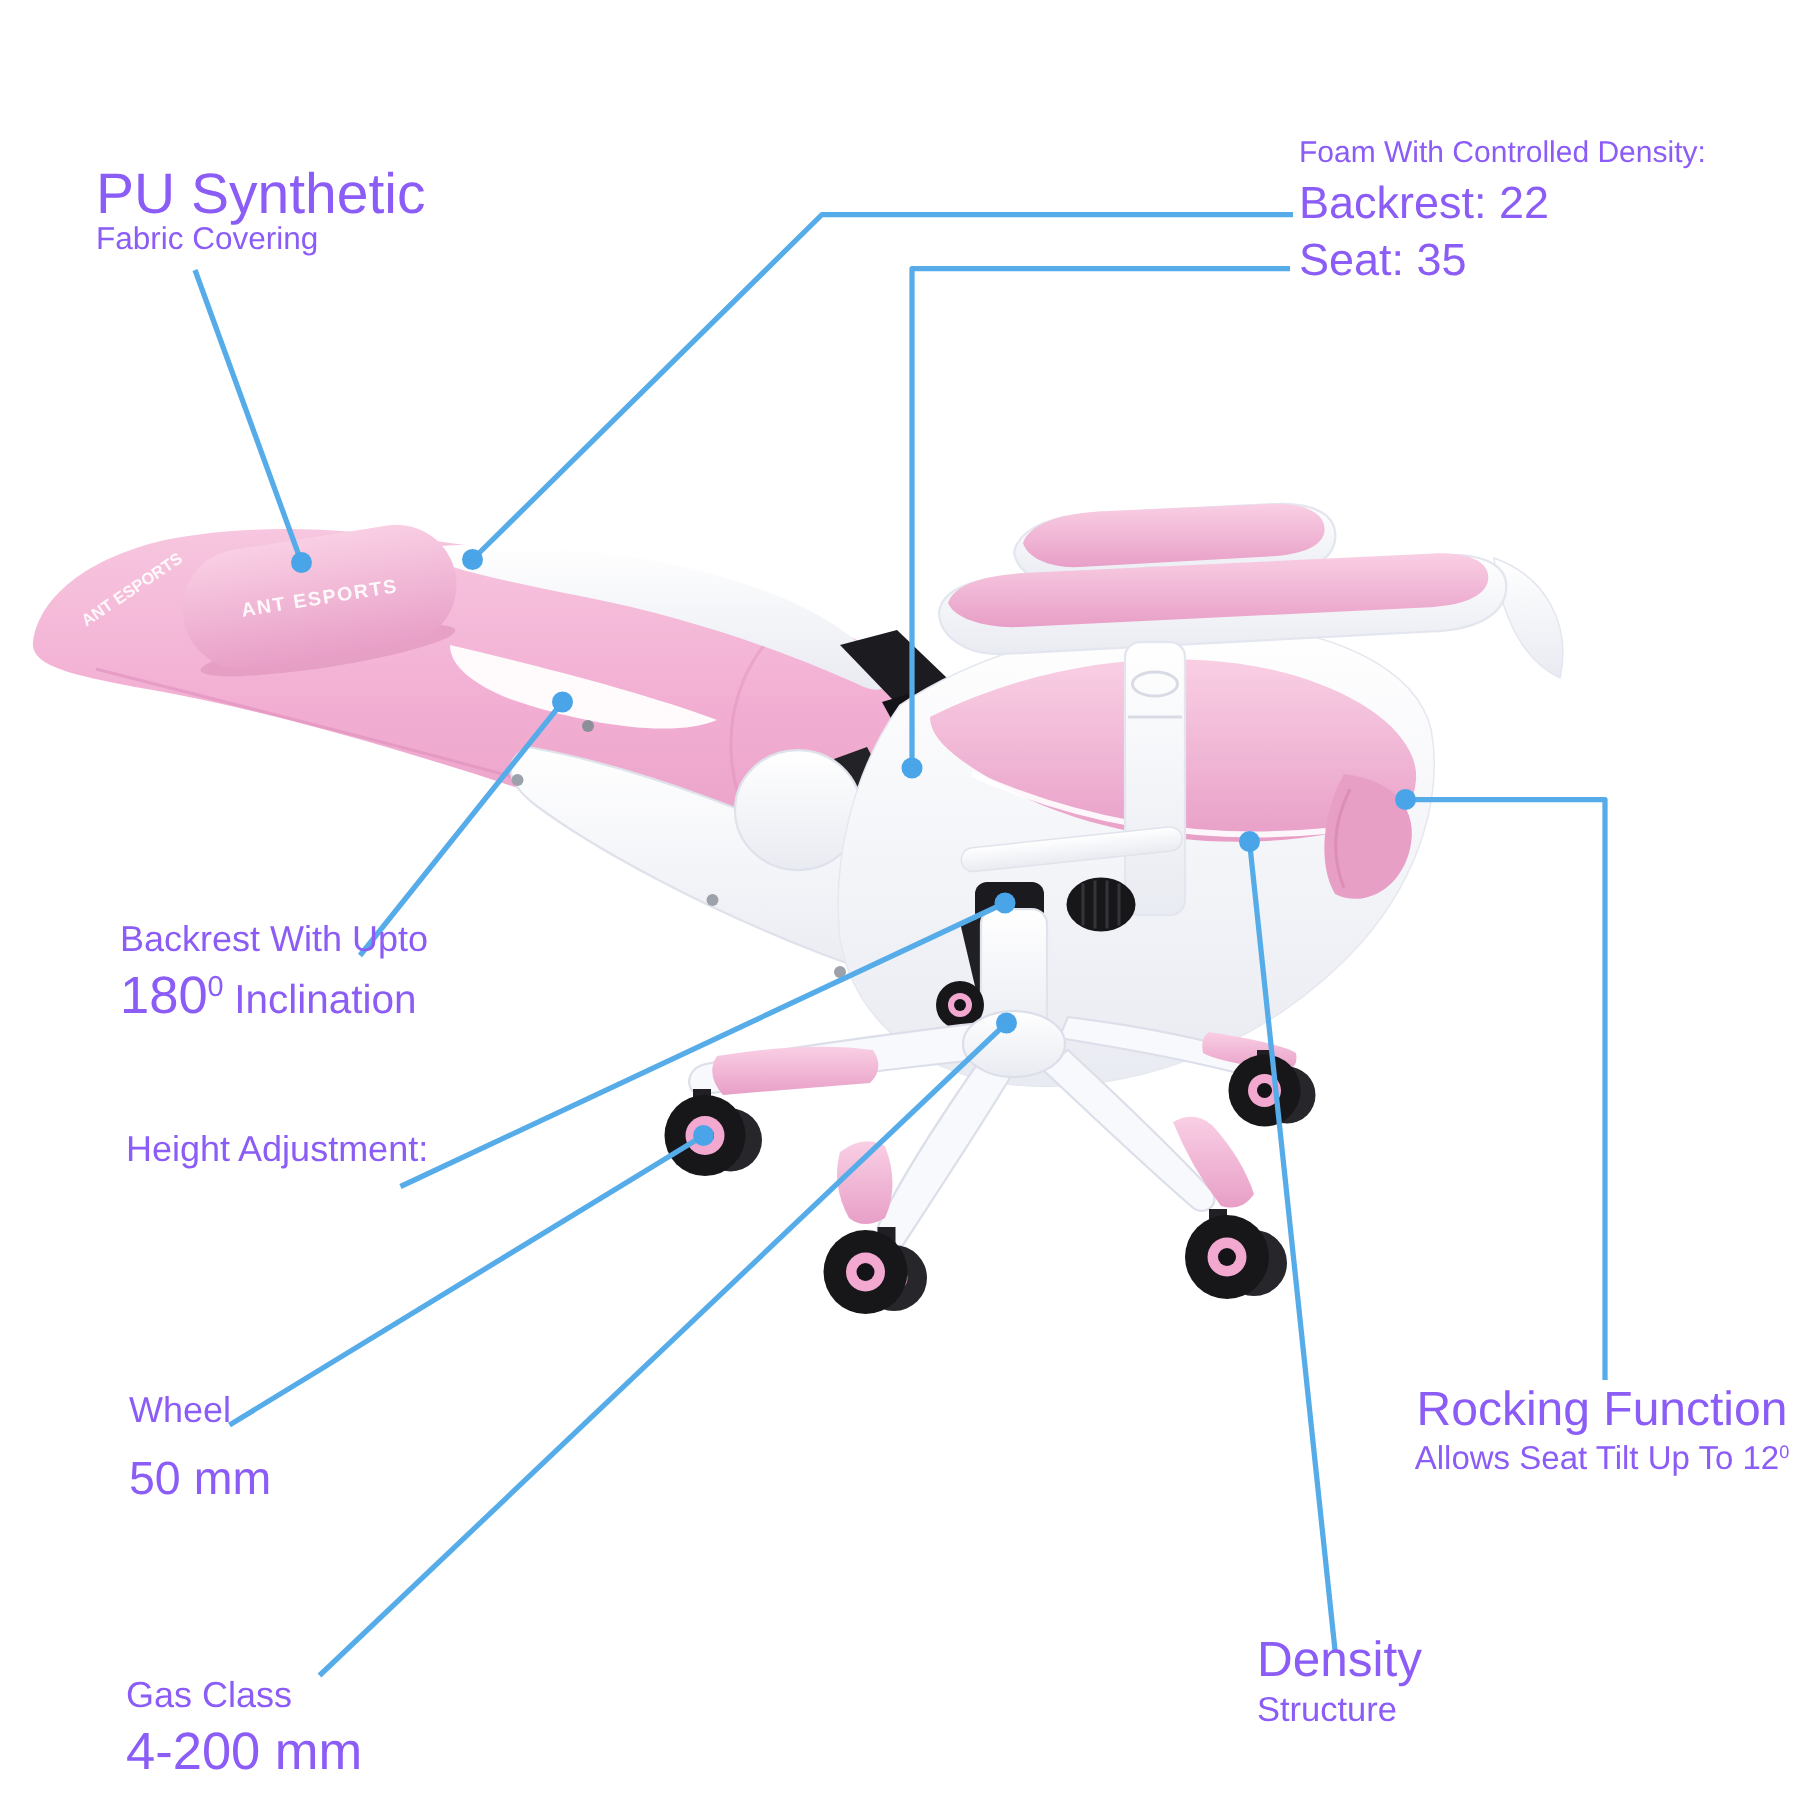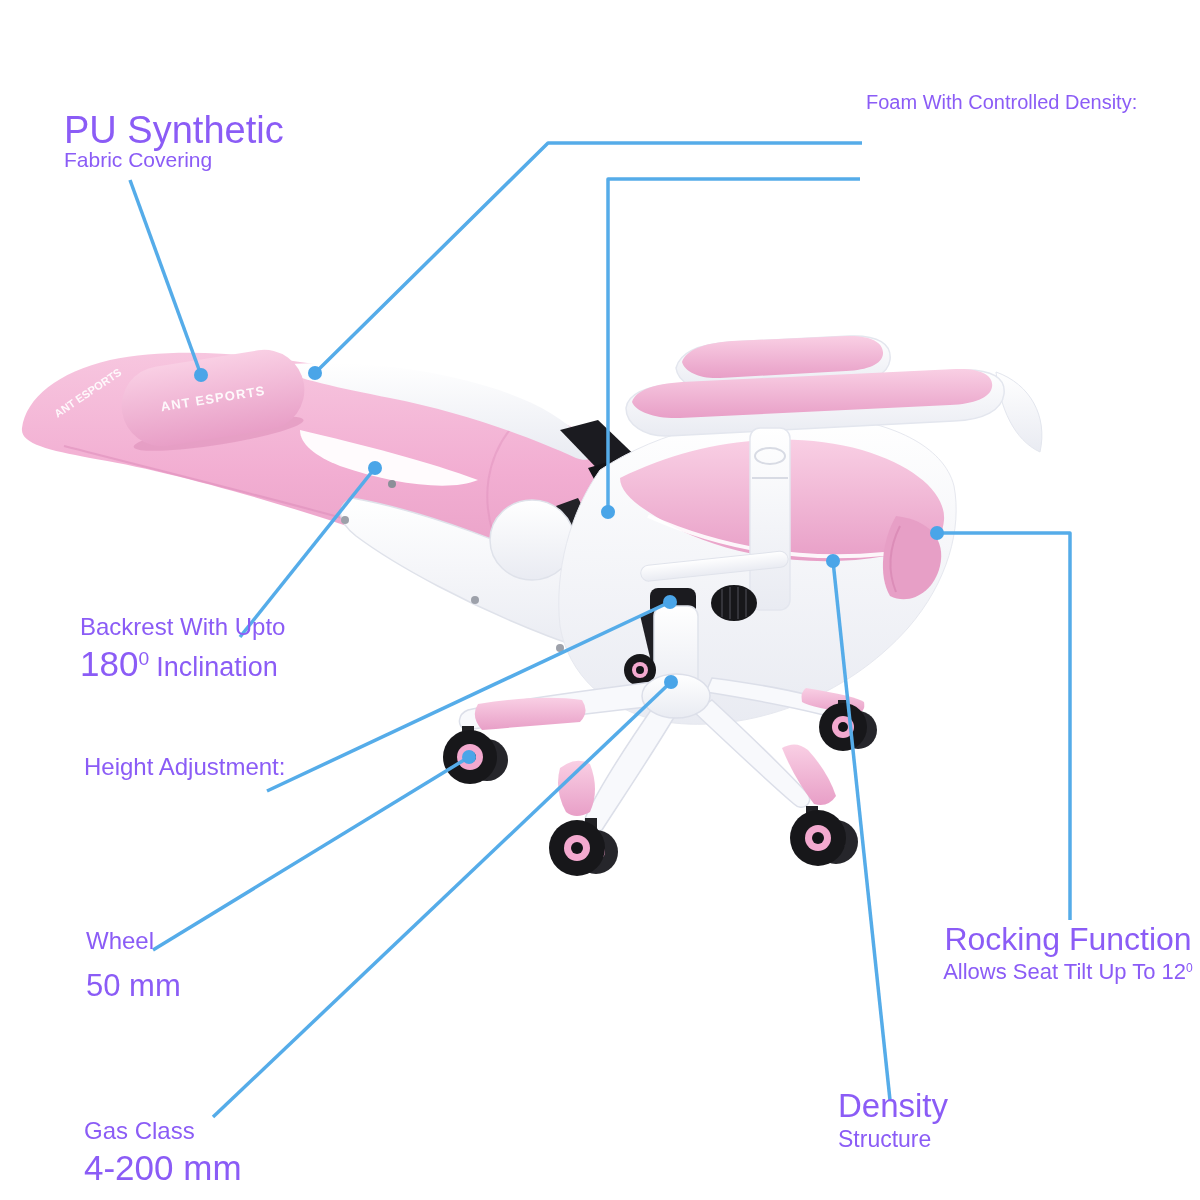--- a/index.html
+++ b/index.html
@@ -213,20 +213,22 @@
   </g>
 </svg>
 
 <div class="label" id="lbl-pu">
   <div class="pu-title">PU Synthetic</div>
   <div class="pu-sub">Fabric Covering</div>
 </div>
 
 <div class="label" id="lbl-foam">
   <div class="foam-title">Foam With  Controlled Density:</div>
+  <div class="foam-line">Backrest: 22</div>
+  <div class="foam-line">Seat: 35</div>
 </div>
 
 <div class="label" id="lbl-incl">
   <div class="incl-intro">Backrest With Upto</div>
   <div class="incl-big"><span>180</span><span class="sup">0</span><span class="incl-suffix">Inclination</span></div>
 </div>
 
 <div class="label" id="lbl-height">
   <div class="mini-title">Height Adjustment:</div>
 </div>

